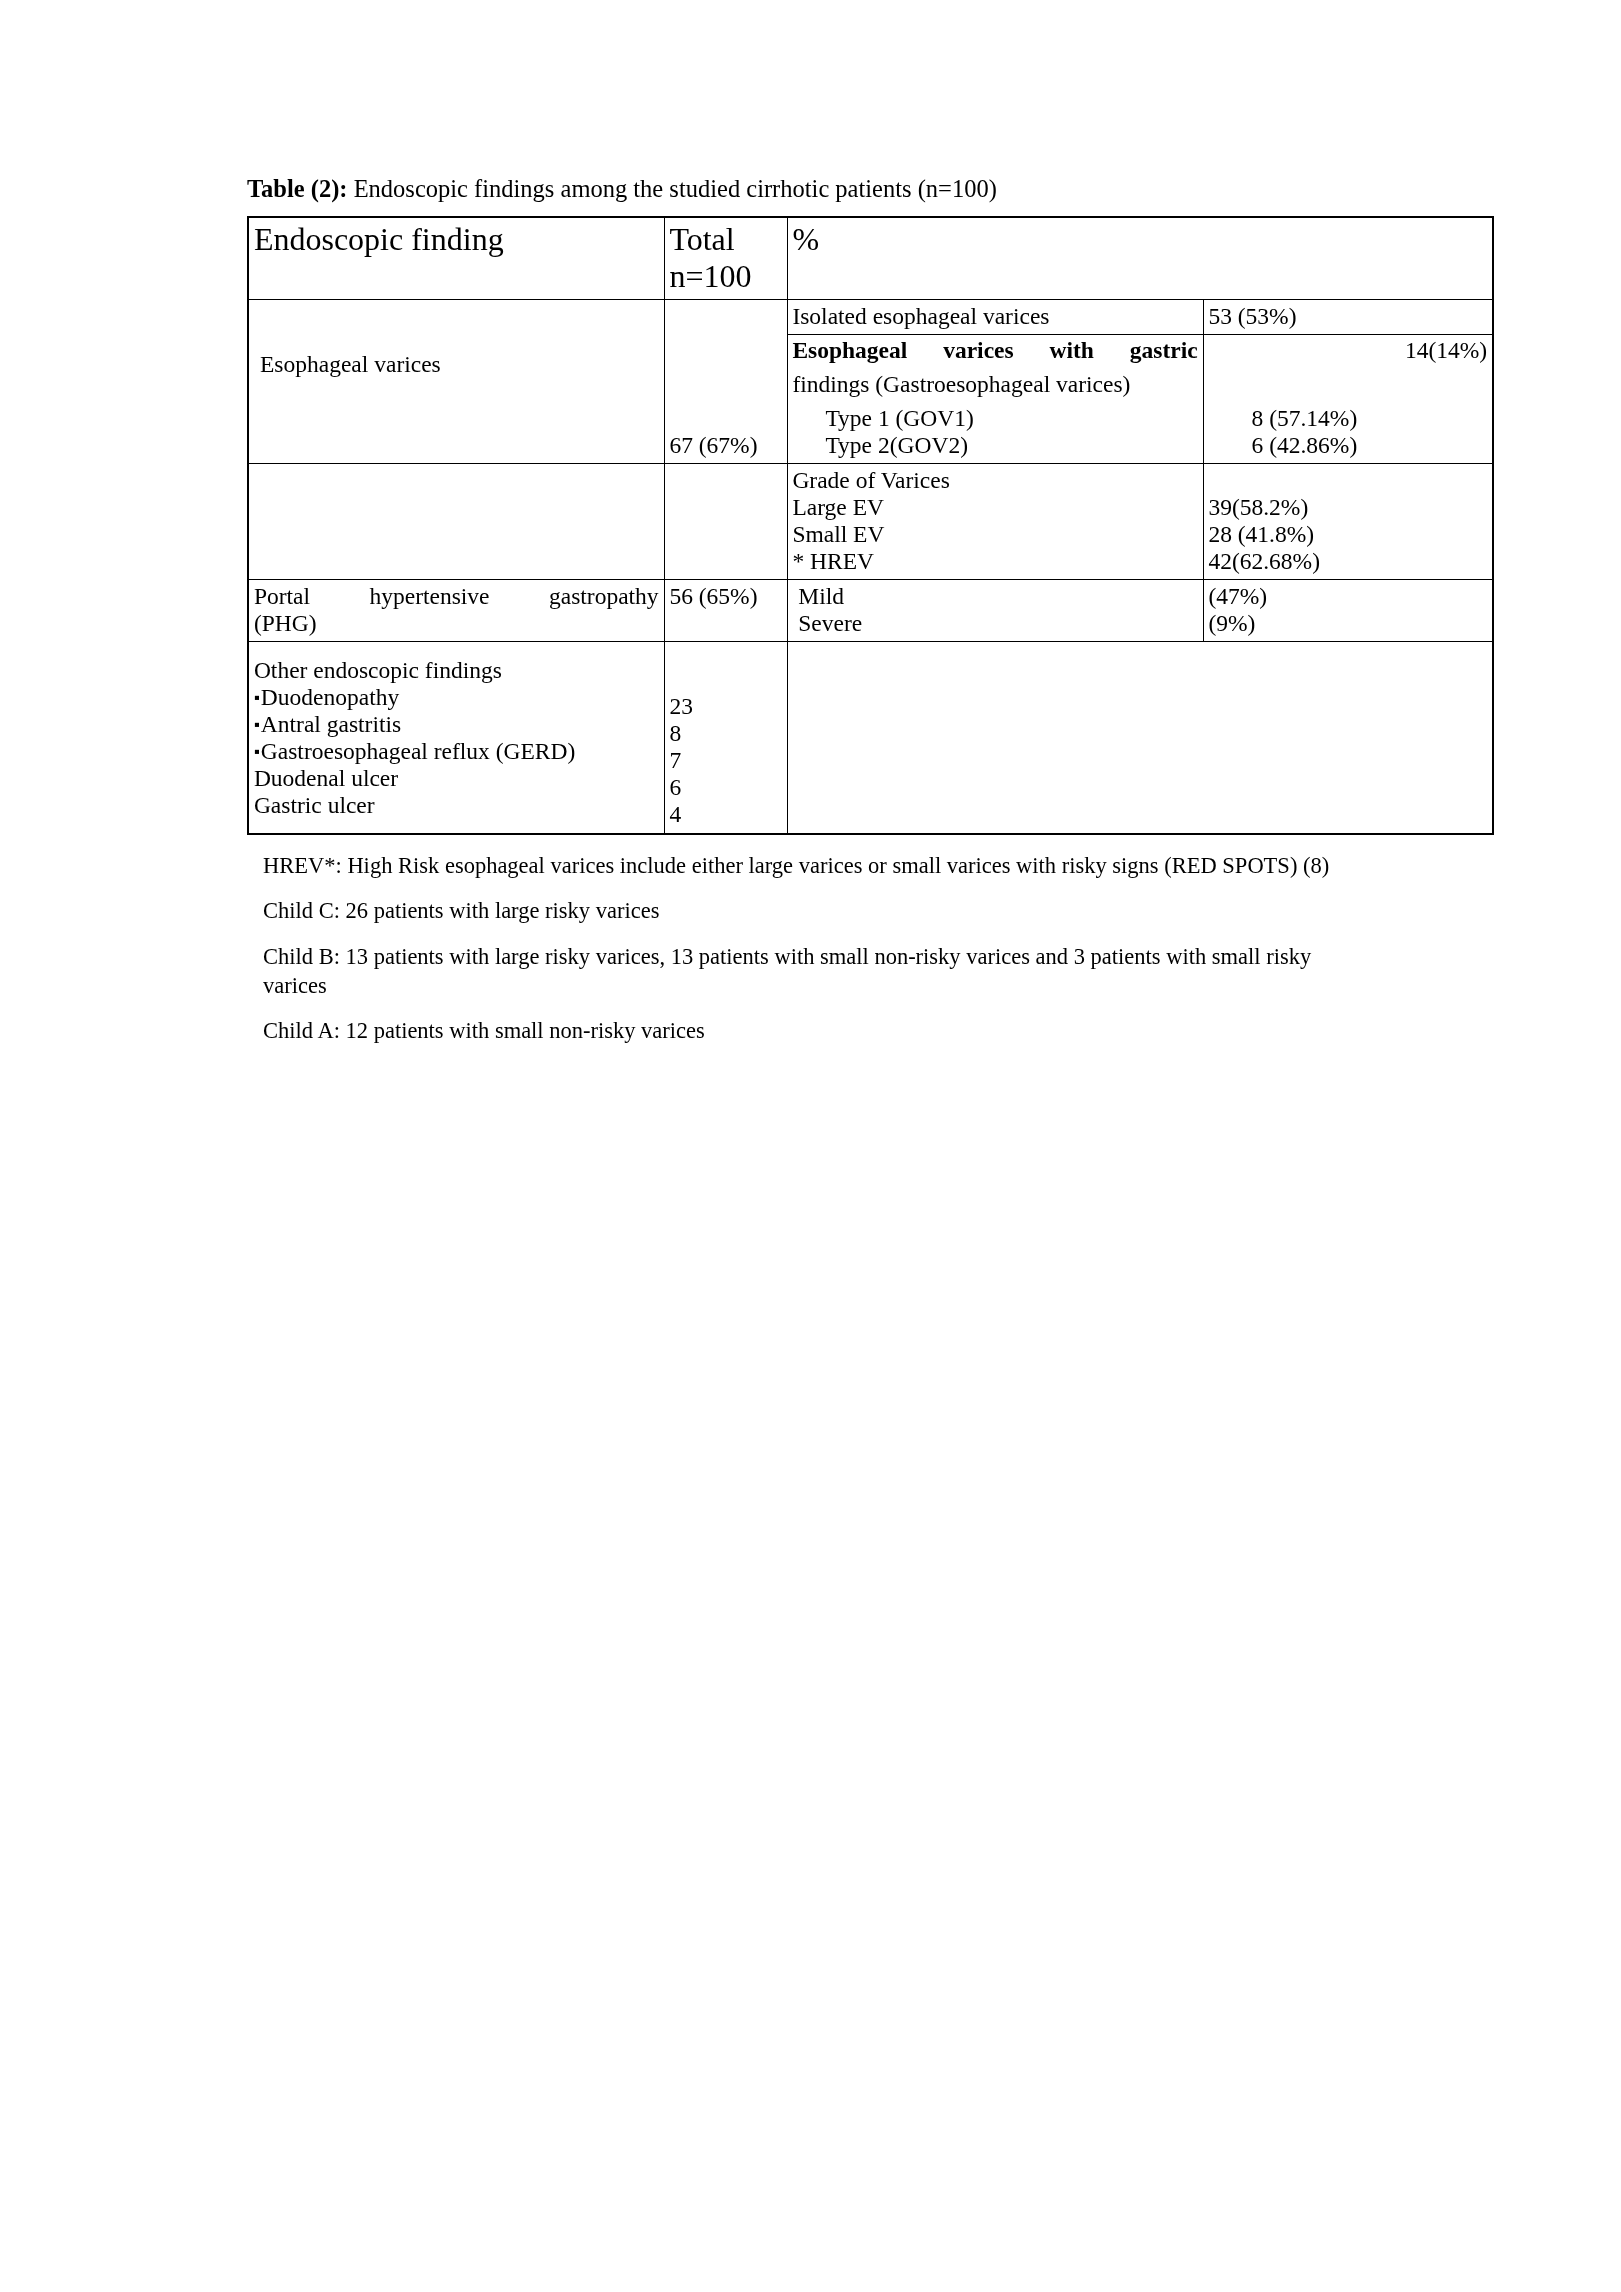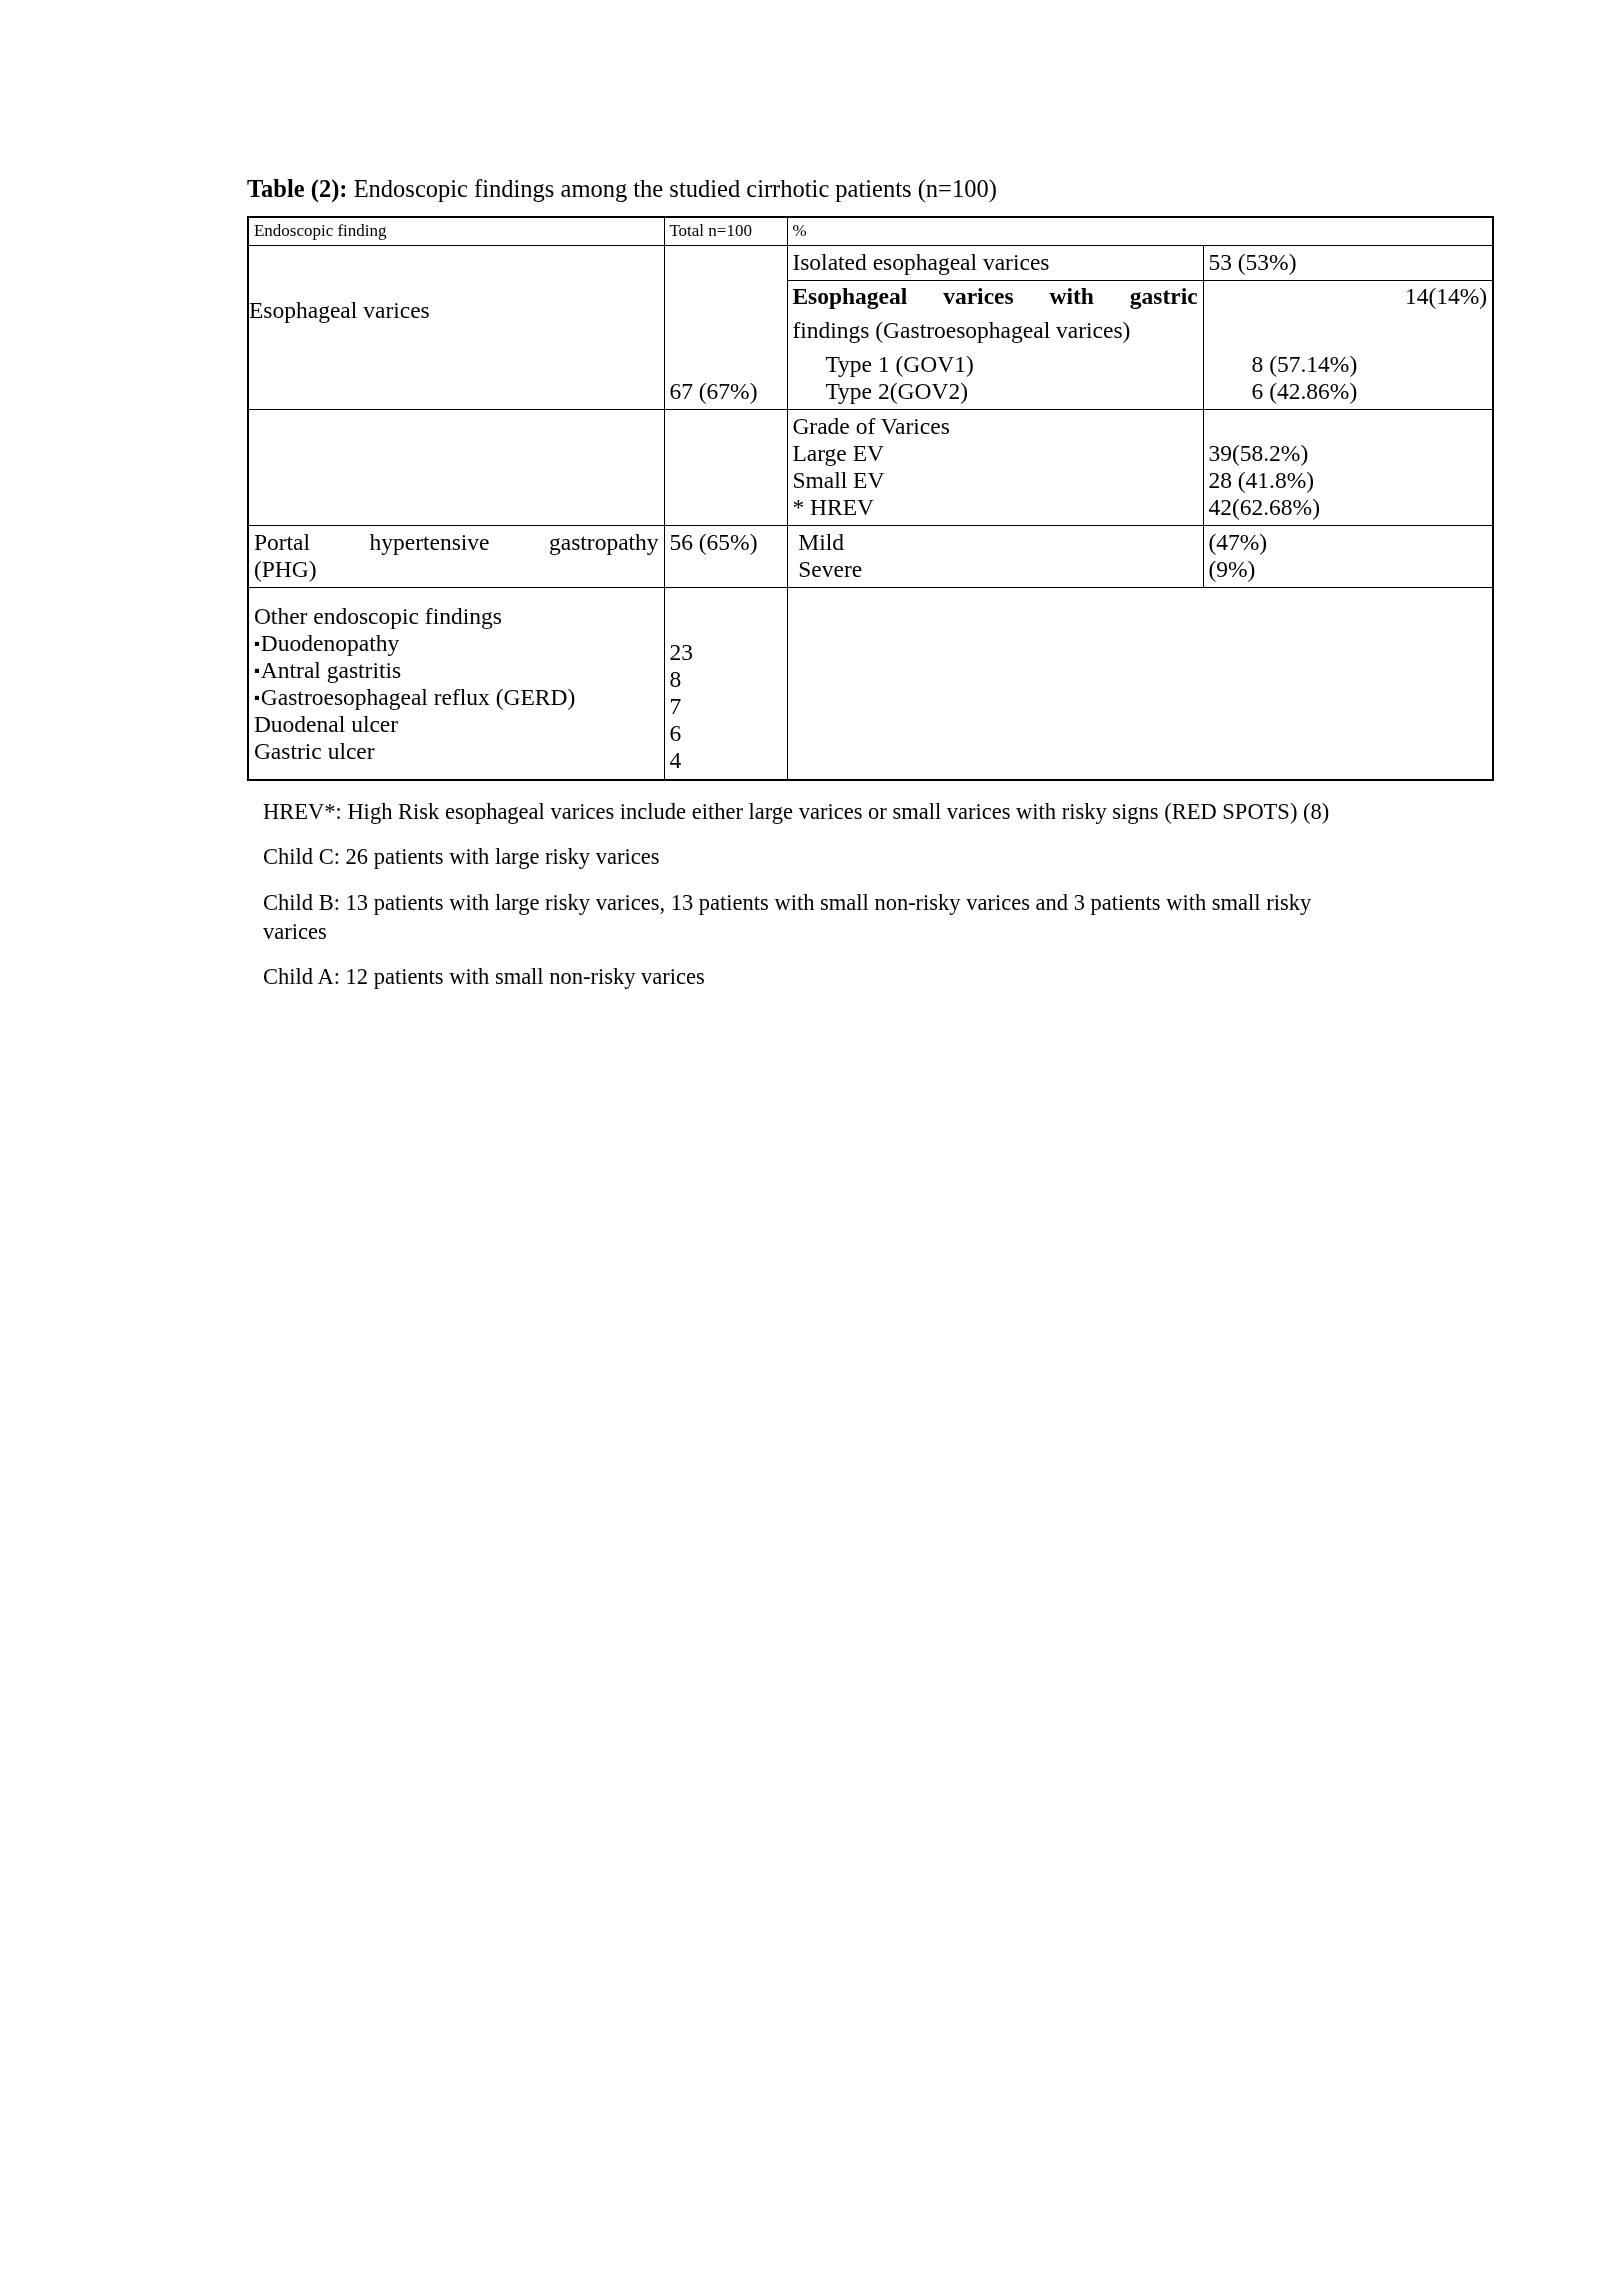--- a/index.html
+++ b/index.html
@@ -47,21 +47,21 @@
     vertical-align: top;
     padding: 2.9px 4.9px 3.9px 4.9px;
     text-align: left;
     font-weight: normal;
   }
   .outer-border {
     border: 2.9px solid #000;
   }
   .hdr {
     font-weight: bold;
-    font-size: 17px;
+    font-size: 32px;
   }
   .italic { }
   .indent { padding-left: 33px; }
   .notes {
     margin-top: 5.9px;
     font-size: 22.5px;
     line-height: 1.3;
     width: 1137px;
   }
   .notes div { margin: 16px; }
@@ -95,21 +95,21 @@
       <tbody>
           <tr>
         <td class="hdr">Endoscopic finding</td>
         <td class="hdr">Total n=100</td>
         <td class="hdr" style="border-right:none;">%</td>
         <td style="border-left:none;"></td>
       </tr>
 
       <tr>
         <td rowspan="4" style="position:relative;">
-          <div style="position:absolute; top:51px; left:0;">Esophageal varices</div>
+          <div style="position:absolute; top:51px; left:11px;">Esophageal varices</div>
         </td>
         <td rowspan="4" style="position:relative;">
           <div style="position:absolute; bottom:3.9px; left:4.9px;">67 (67%)</div>
         </td>
         <td>Isolated esophageal varices</td>
         <td>53 (53%)</td>
       </tr>
       <tr>
         <td style="border-bottom:none; text-align:justify; text-align-last:justify;font-weight:bold;">Esophageal varices with gastric</td>
         <td style="border-bottom:none;text-align:right;">14(14%)</td>

